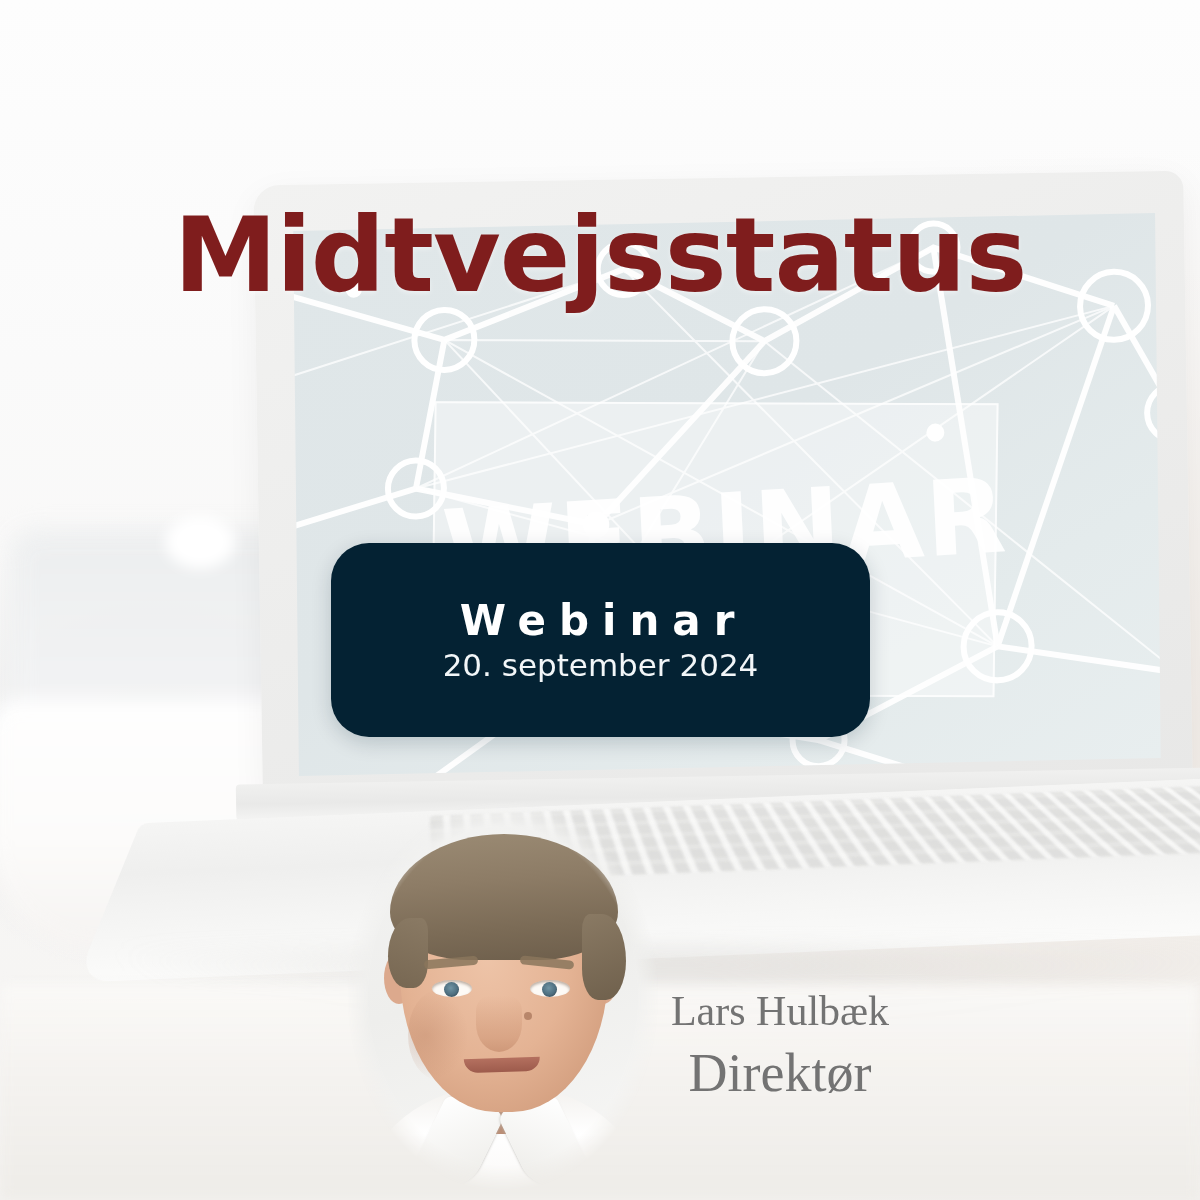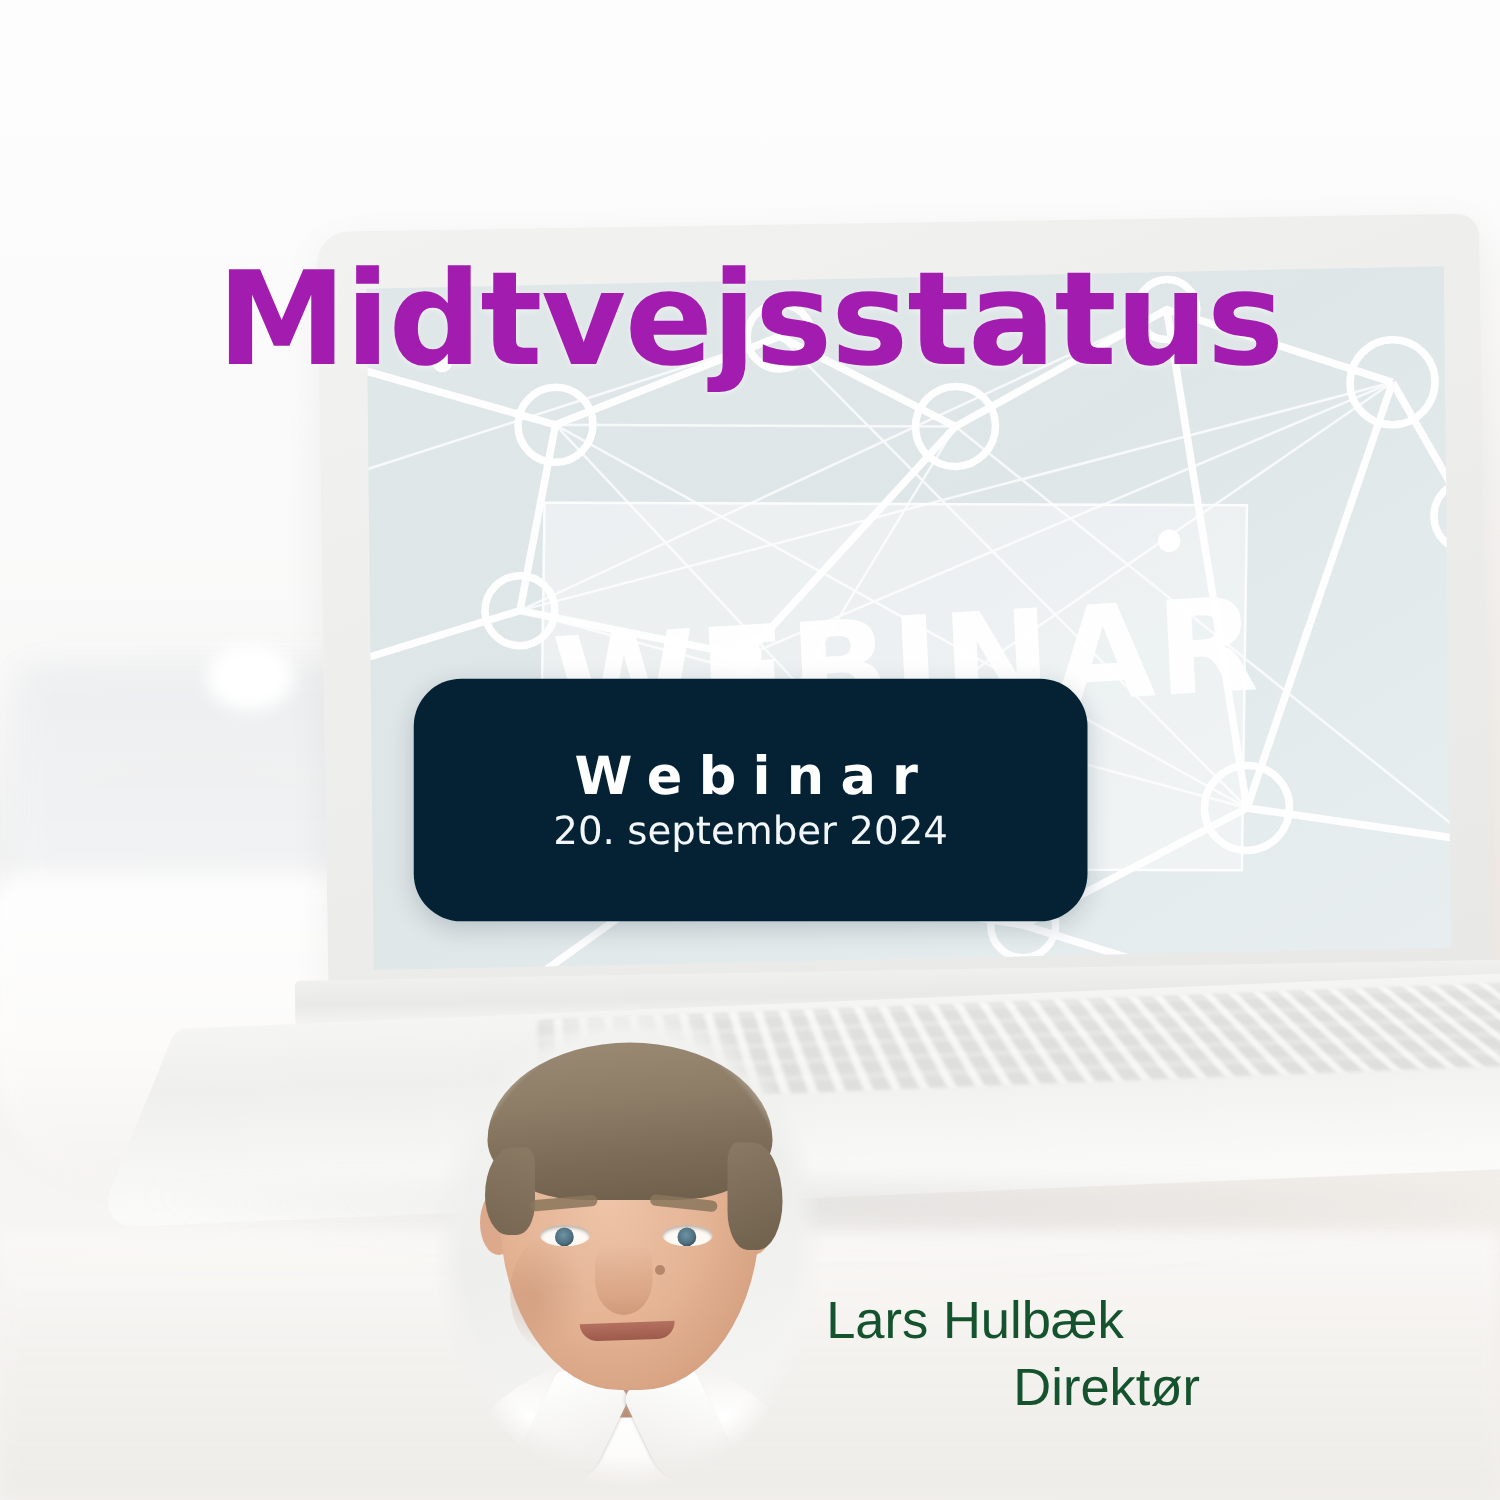--- a/index.html
+++ b/index.html
@@ -202,21 +202,21 @@
   .headline-green {
     position: absolute;
     left: 0;
     width: 1200px;
     text-align: center;
     font-family: "DejaVu Sans", sans-serif;
     font-weight: 800;
     font-size: 104px;
     line-height: 1;
     letter-spacing: -1px;
-    color: #a21caf;
+    color: #7f1d1d;
     text-shadow: 0 2px 5px rgba(255,255,255,0.45);
   }
   .headline-green.l1 { top: 203px; }
   .headline-green.l2 { top: 390px; }
 
   
   .badge {
     position: absolute;
     left: 331px;
     top: 543px;
@@ -407,27 +407,26 @@
     border-radius: 50%;
   }
 
   
   .speaker {
     position: absolute;
     left: 600px;
     top: 985px;
     width: 360px;
     text-align: center;
-    font-family: Liberation Sans, sans-serif;
-    color: #14532d;
+    font-family: Liberation Serif, serif;
+    color: #737373;
     line-height: 1.28;
-    margin-top: 44px;
   }
   .speaker-name { font-size: 42px; font-weight: 400; }
-  .speaker-role { font-size: 42px; font-weight: 400; text-align: right; }
+  .speaker-role { font-size: 54px; font-weight: 400; }
 </style>
 </head>
 <body>
 
 <div class="poster">
 
   <div class="backdrop"></div>
   <div class="backdrop-chair"></div>
   <div class="backdrop-glow"></div>
   <div class="backdrop-cup"></div>

